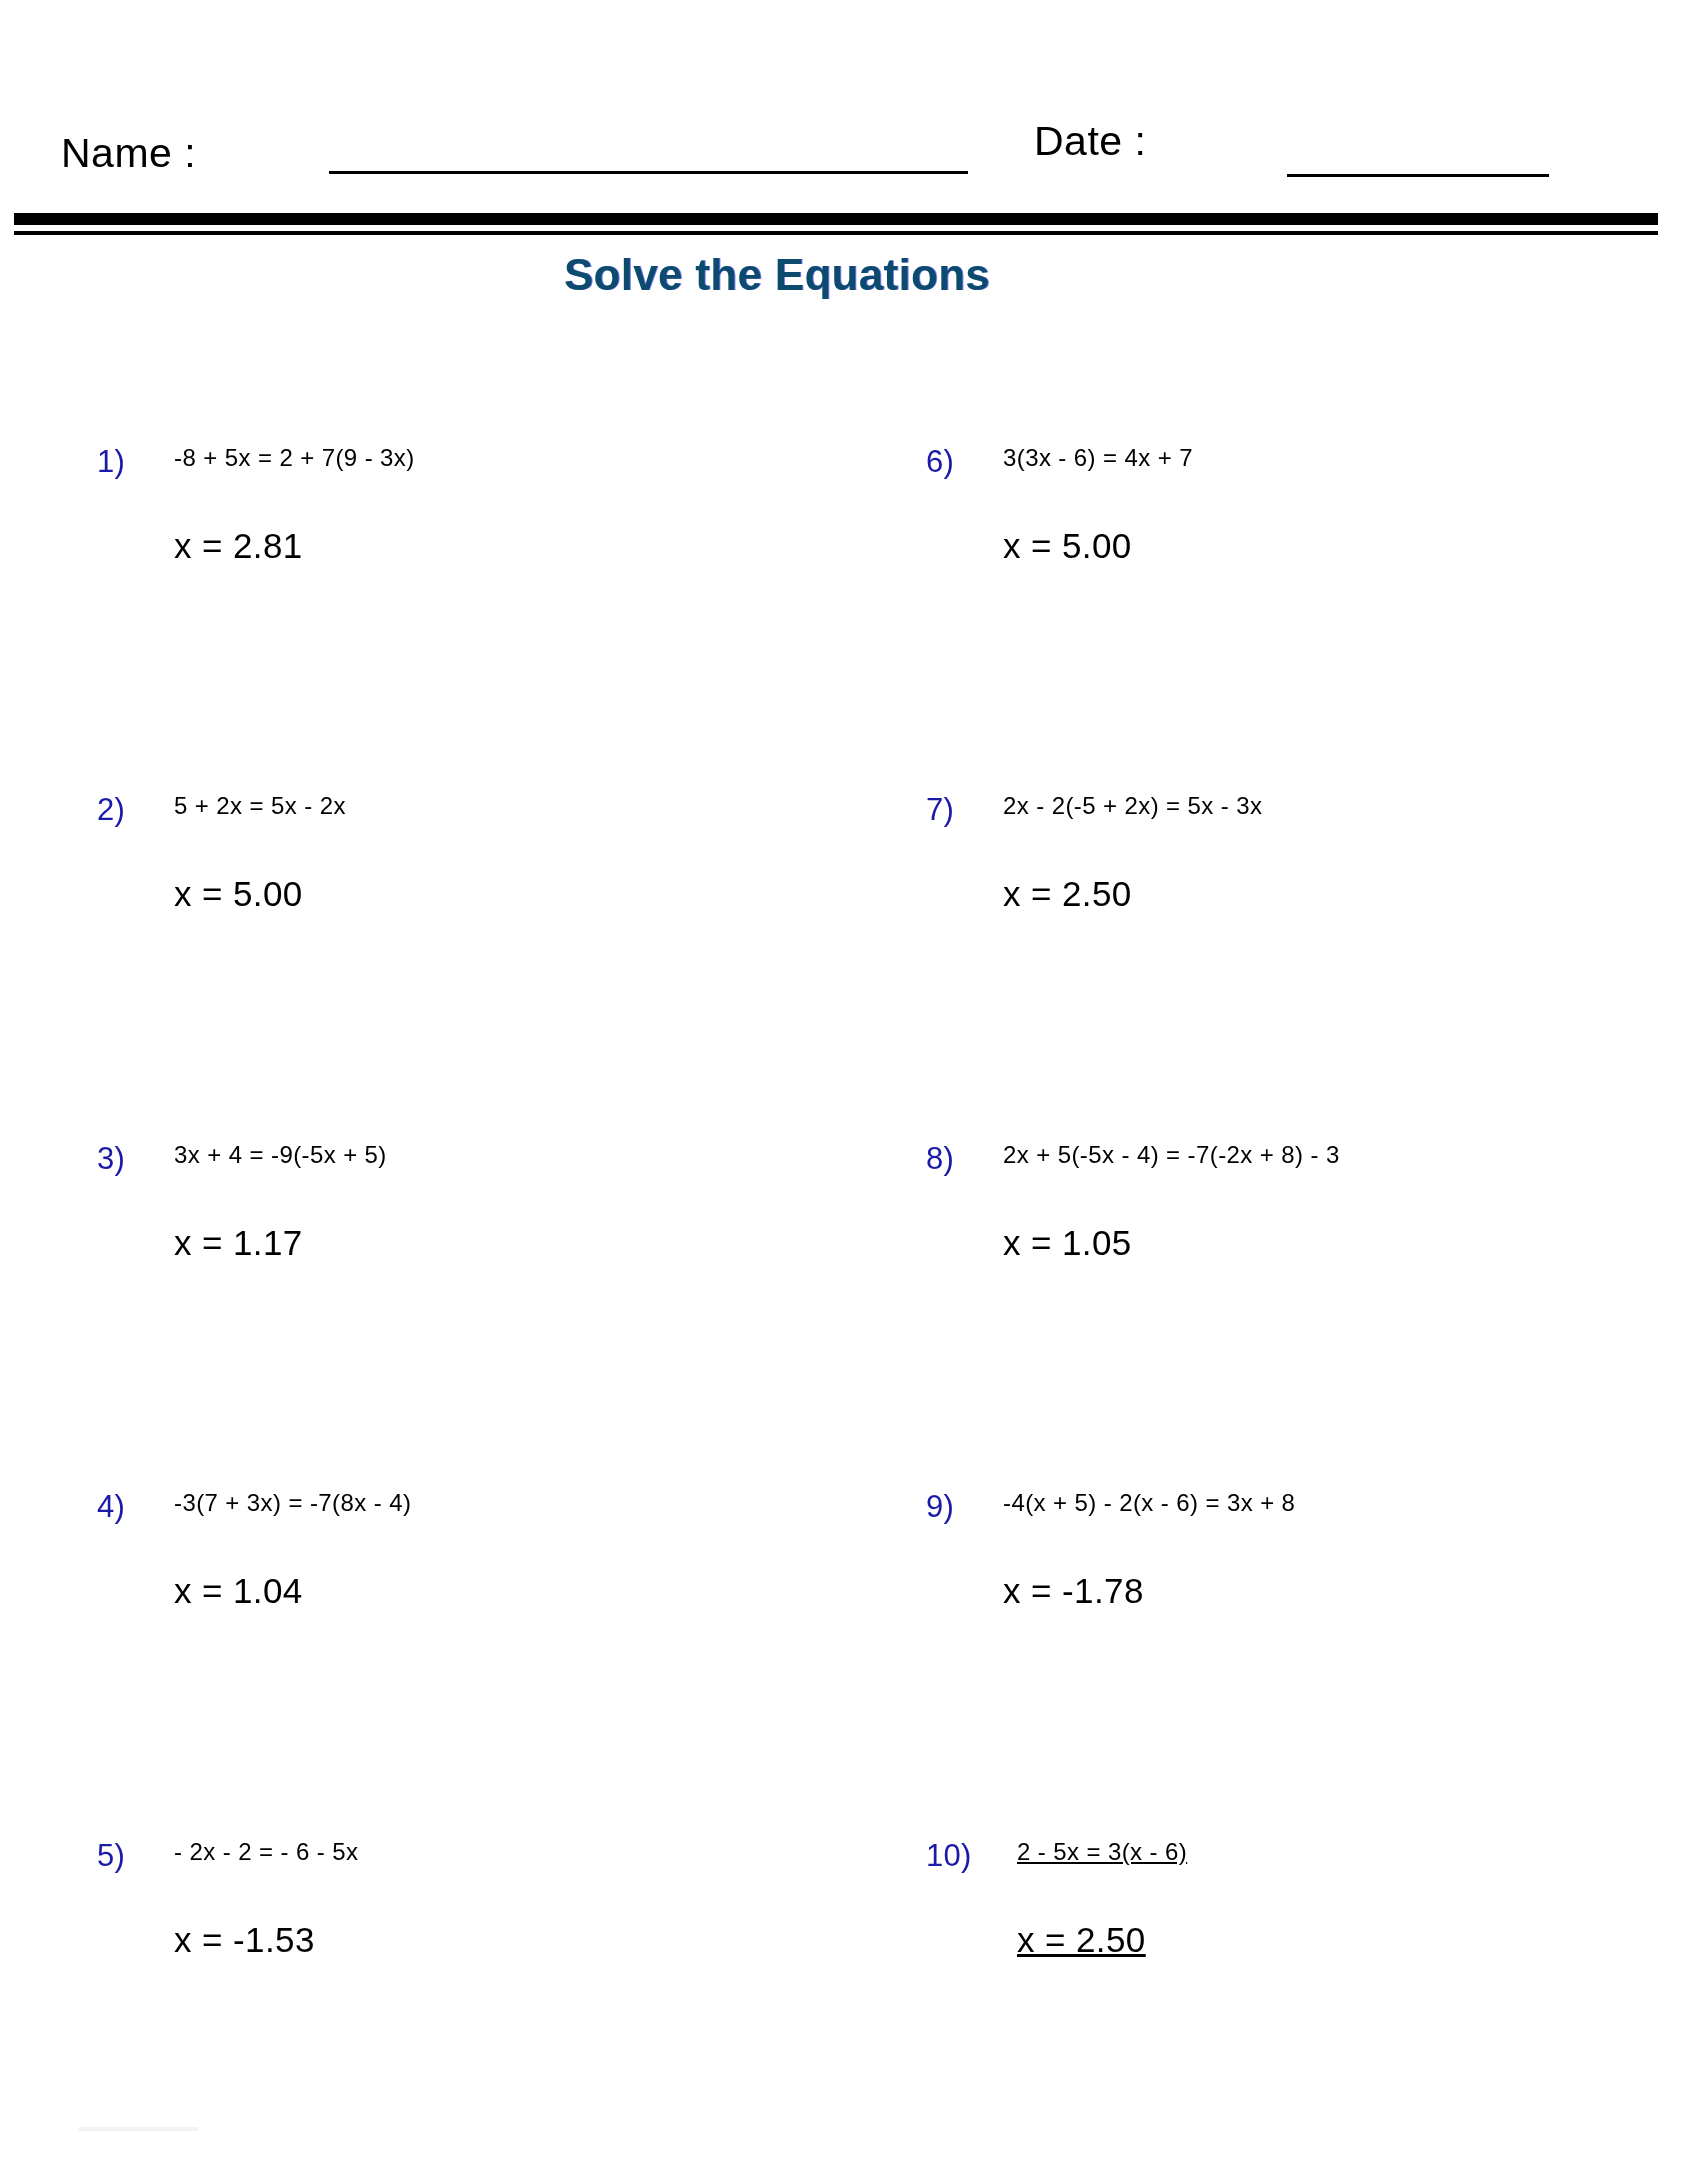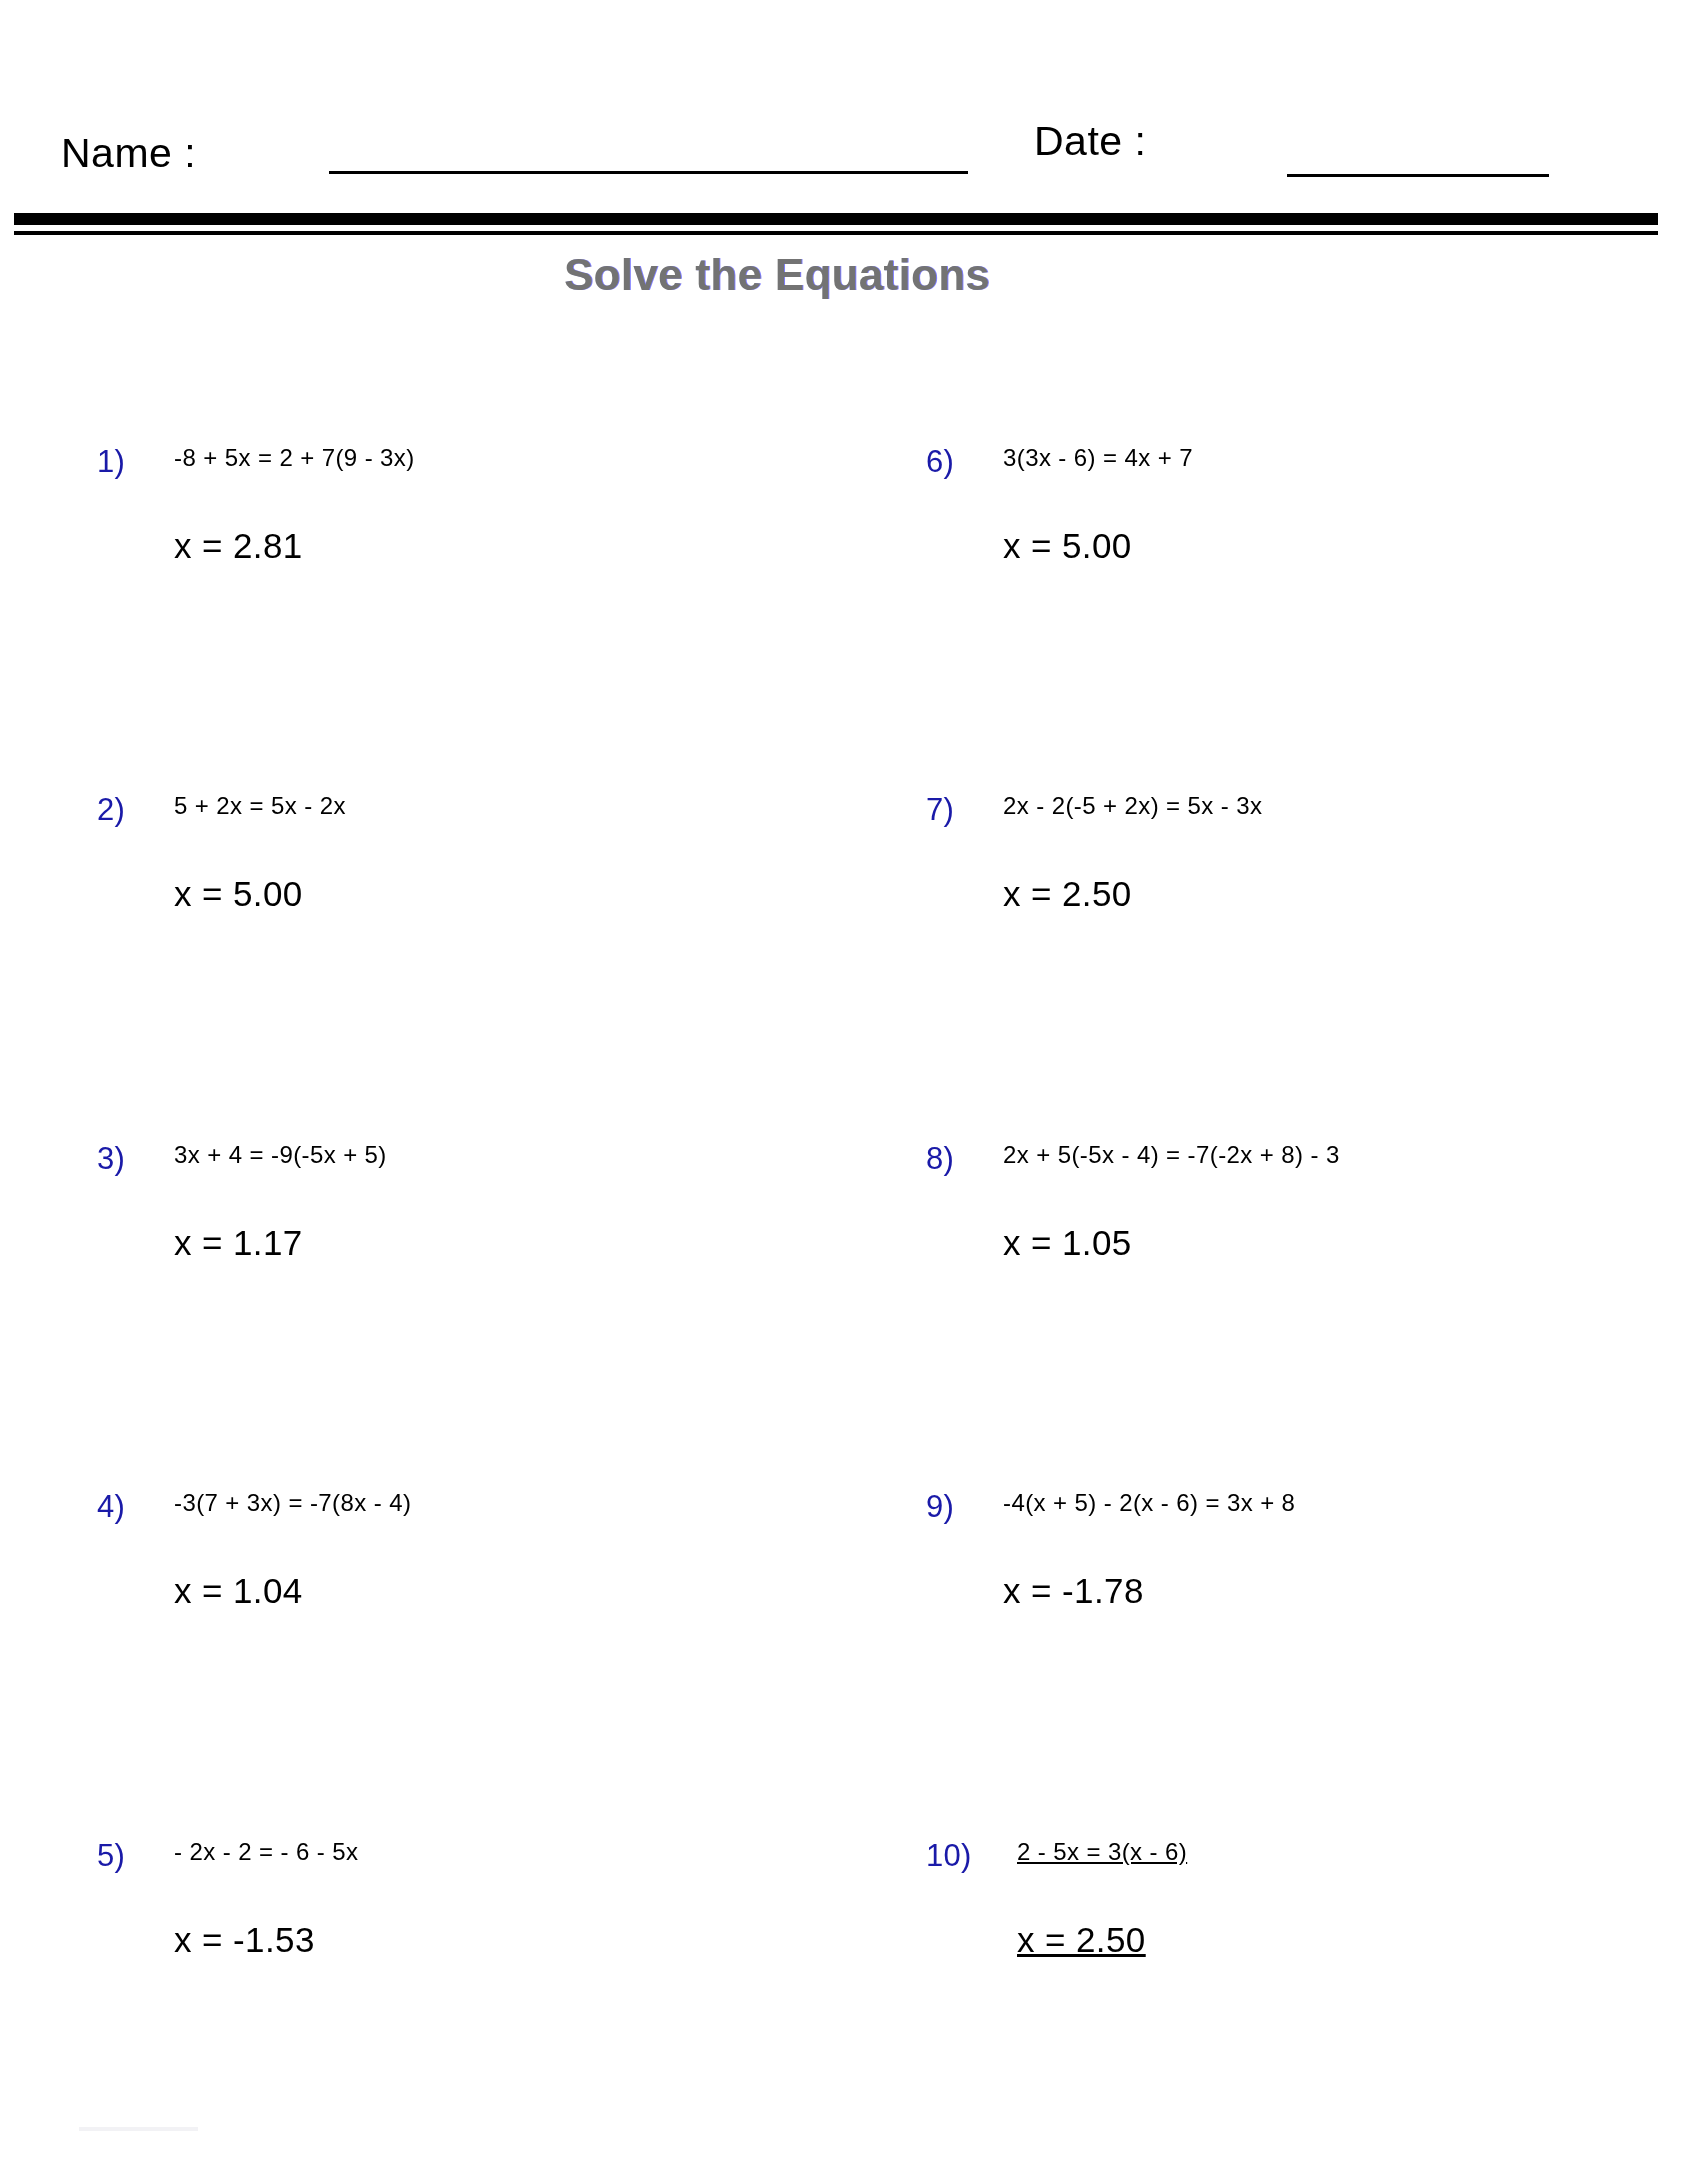--- a/index.html
+++ b/index.html
@@ -95,21 +95,21 @@
 
   
   .title {
     position: absolute;
     top: 250px;
     left: 0;
     width: 1683px;
     text-align: center;
     font-size: 44px;
     font-weight: bold;
-    color: #737373;
+    color: #0c4a6e;
     letter-spacing: 0.3px;
     text-shadow: 1px 0 0 rgba(20,20,255,0.55);
   }
   .title span { display: inline-block; margin-left: -129px; }
 
   
   .instruction {
     position: absolute;
     top: 354px;
     left: 109px;

